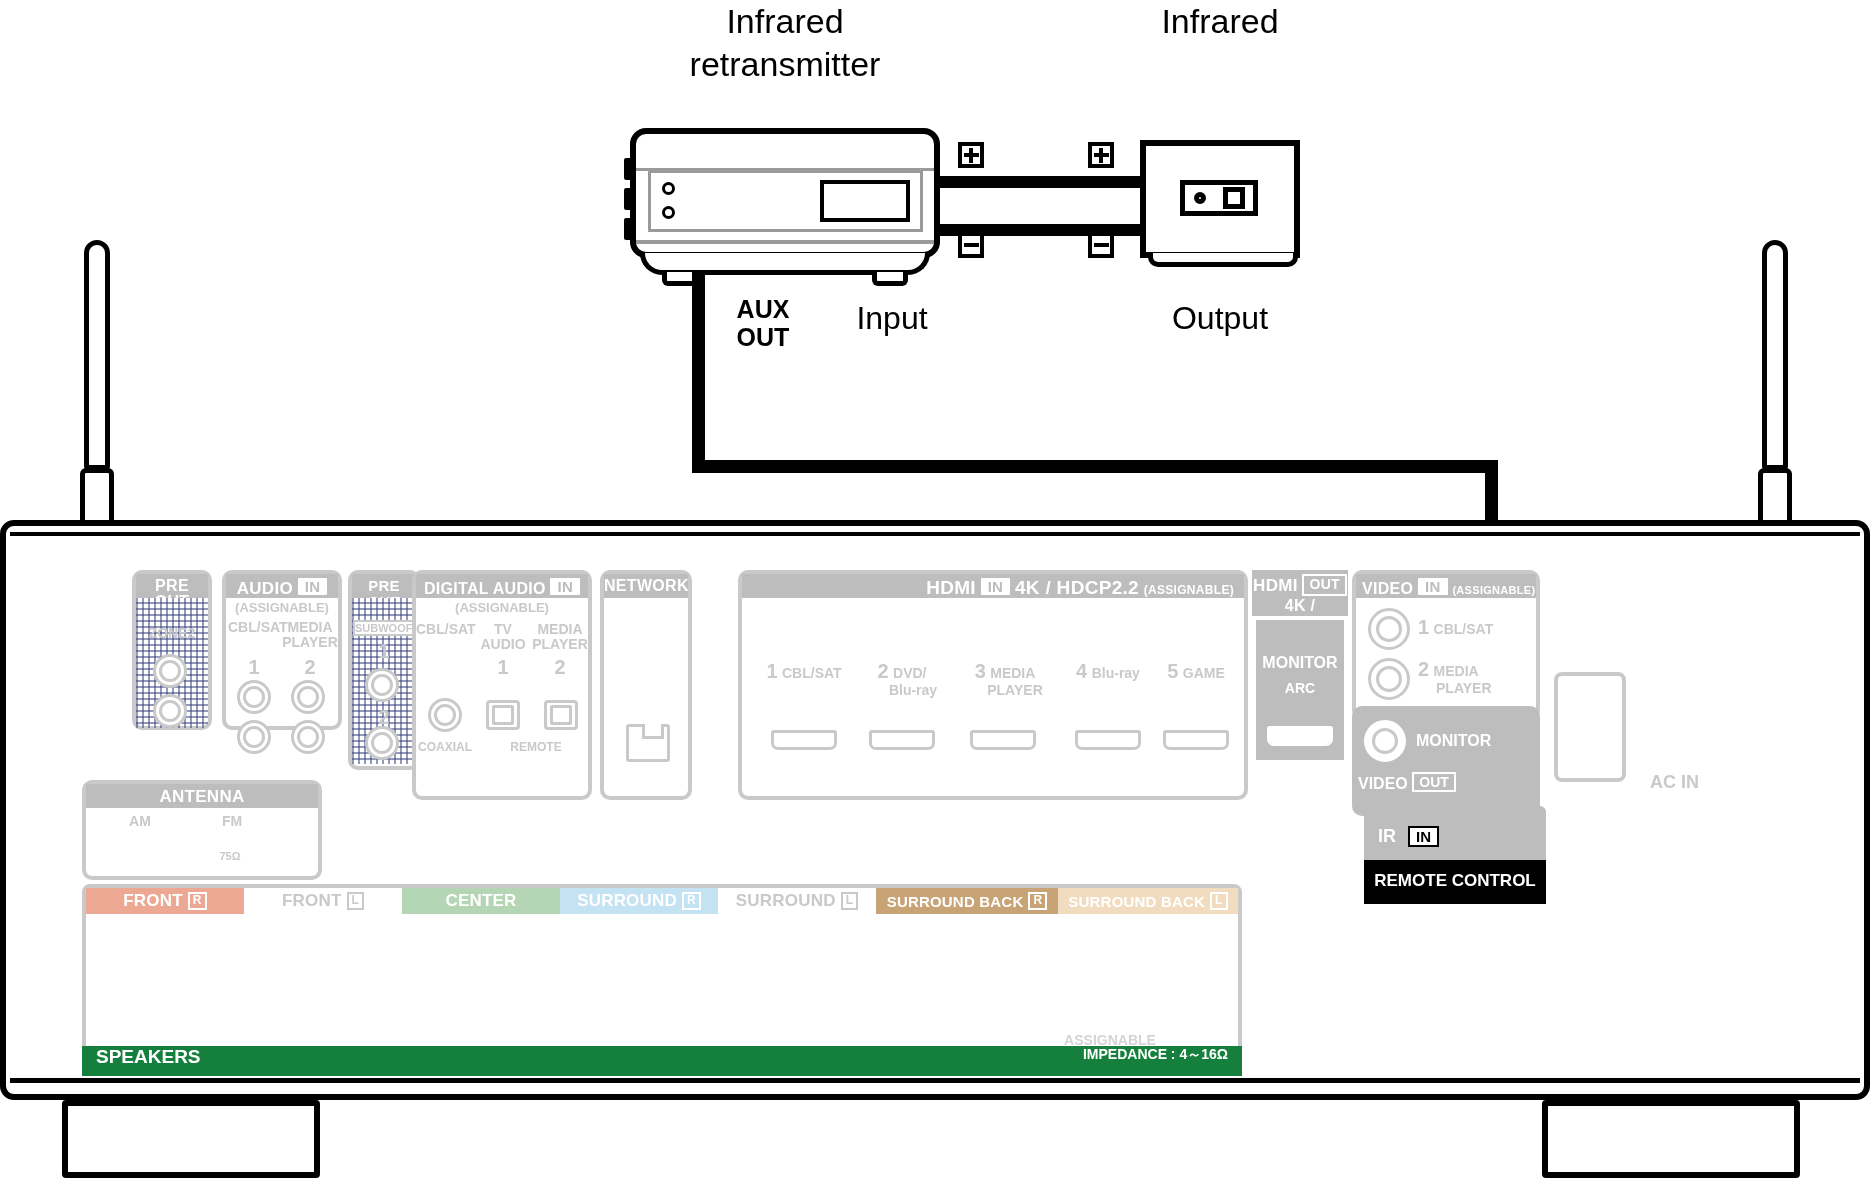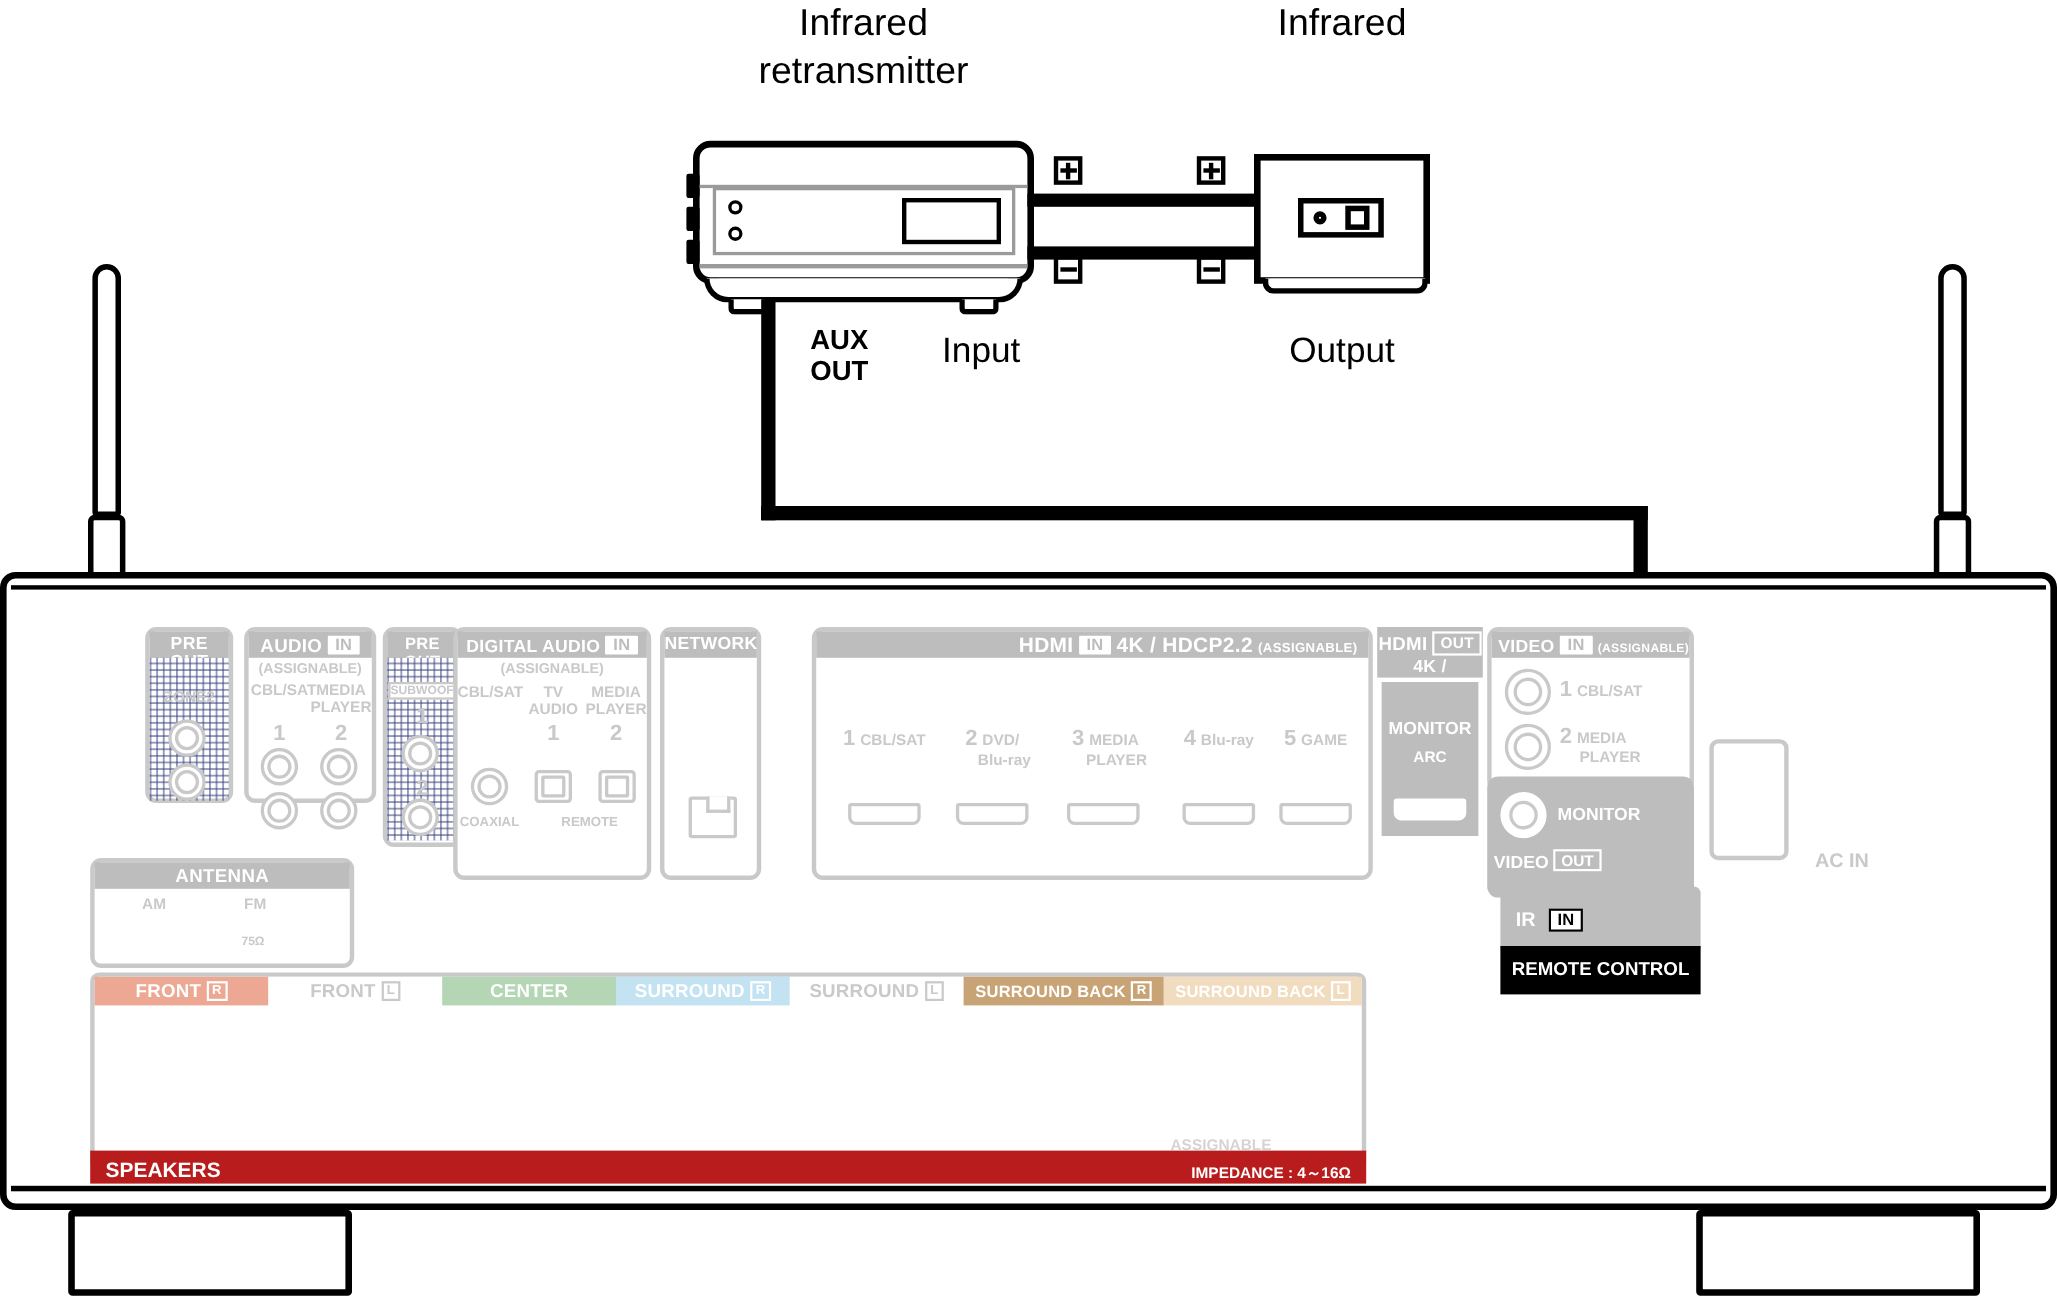--- a/index.html
+++ b/index.html
@@ -190,22 +190,22 @@
   #speaker-block { border:4px solid #c9c9c9; border-radius:8px; background:#fff; }
   .spk-head {
     height:26px; display:flex; align-items:center; justify-content:center;
     color:#fff; font-size:17px; font-weight:bold; letter-spacing:0.2px;
   }
   .lr-badge {
     display:inline-block; border:2px solid #fff; font-size:12px; font-weight:bold;
     padding:0 3px; margin-left:5px; line-height:1.15;
   }
   #speakers-footer {
-    background:#b91c1c; color:#fff; font-size:19px; font-weight:bold;
-    display:flex; align-items:flex-end;
+    background:#15803d; color:#fff; font-size:19px; font-weight:bold;
+    display:flex; align-items:flex-start;
   }
   .assign-txt { font-size:14px; color:#d4d4d4; font-weight:bold; }
   .imped-txt { font-size:14px; color:#fff; font-weight:bold; }
 </style>
 </head>
 <body>
 
 <div class="abs toplabel" style="left:600px; top:0px; width:370px;">
   <div>Infrared</div>
   <div>retransmitter</div>

